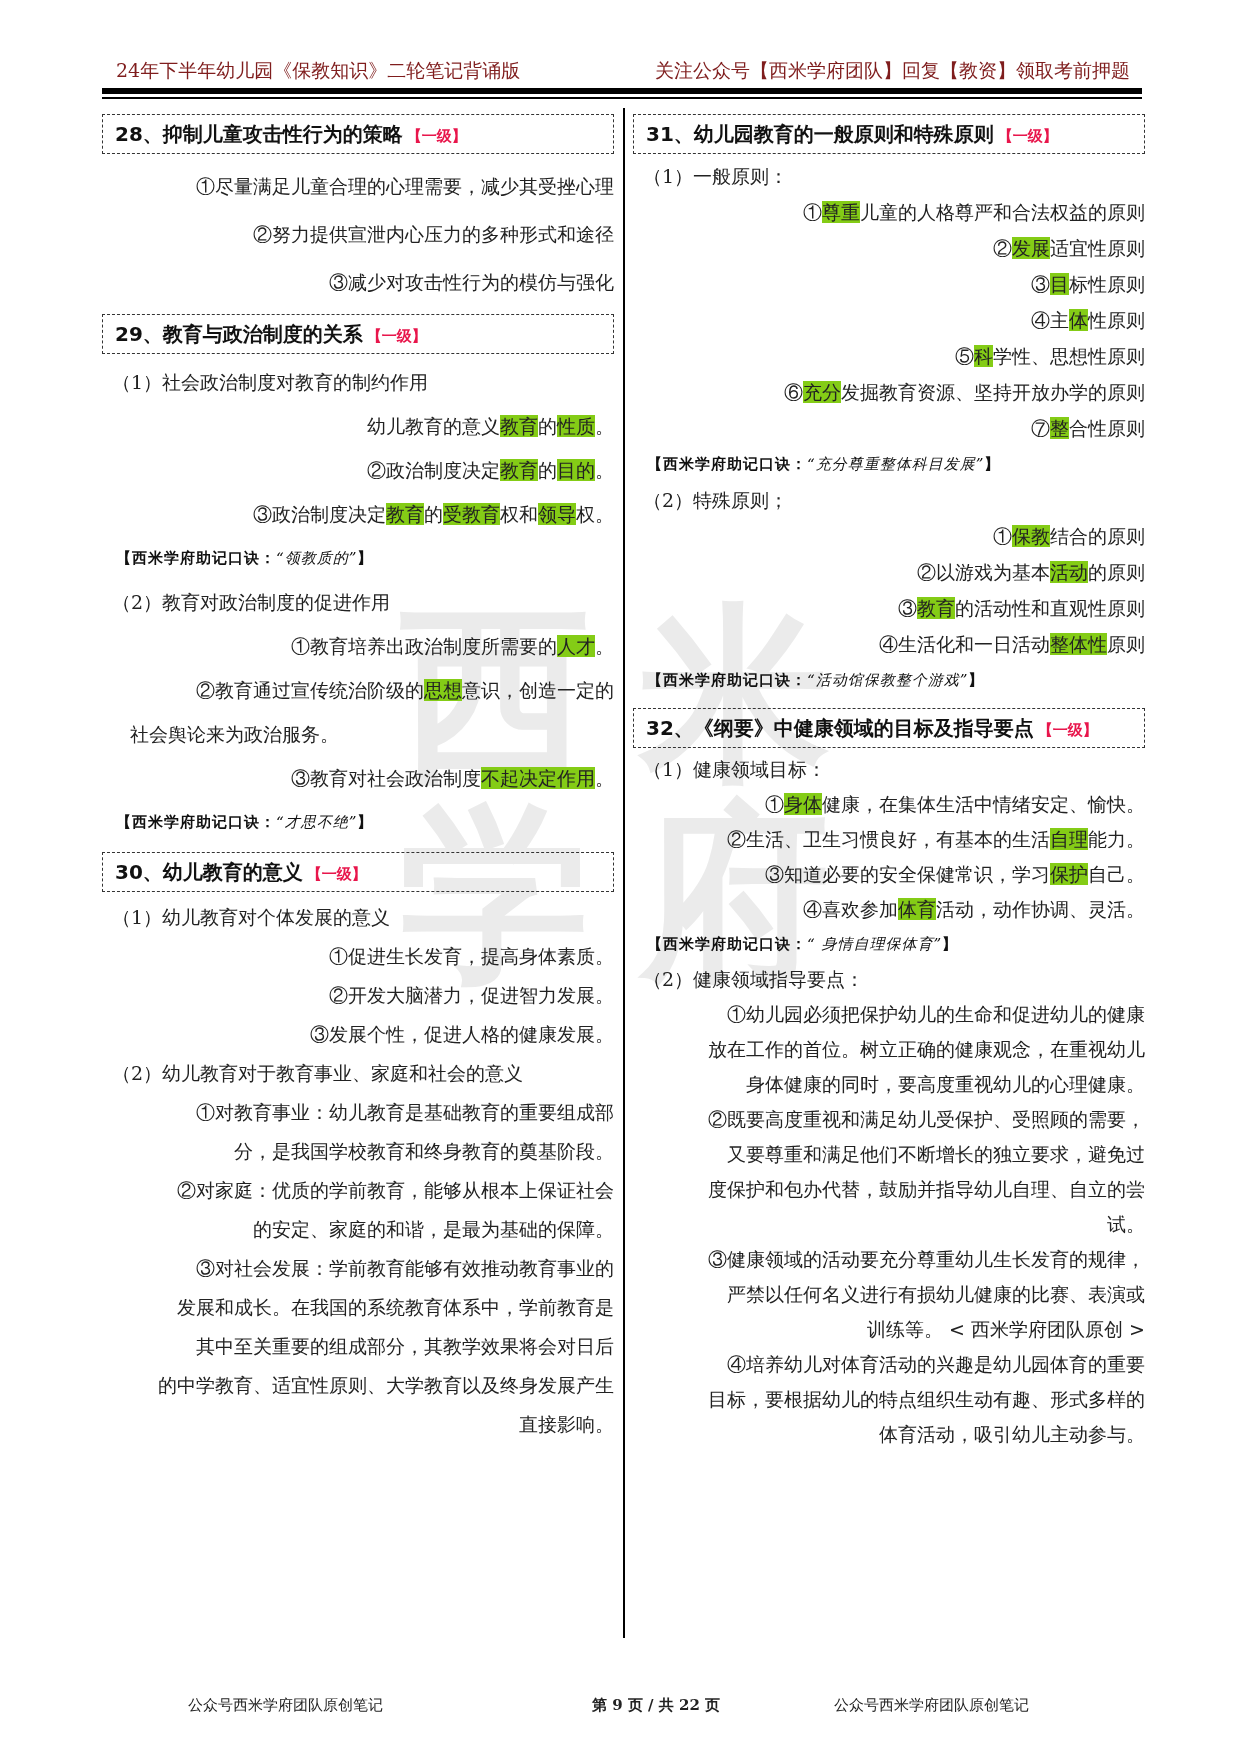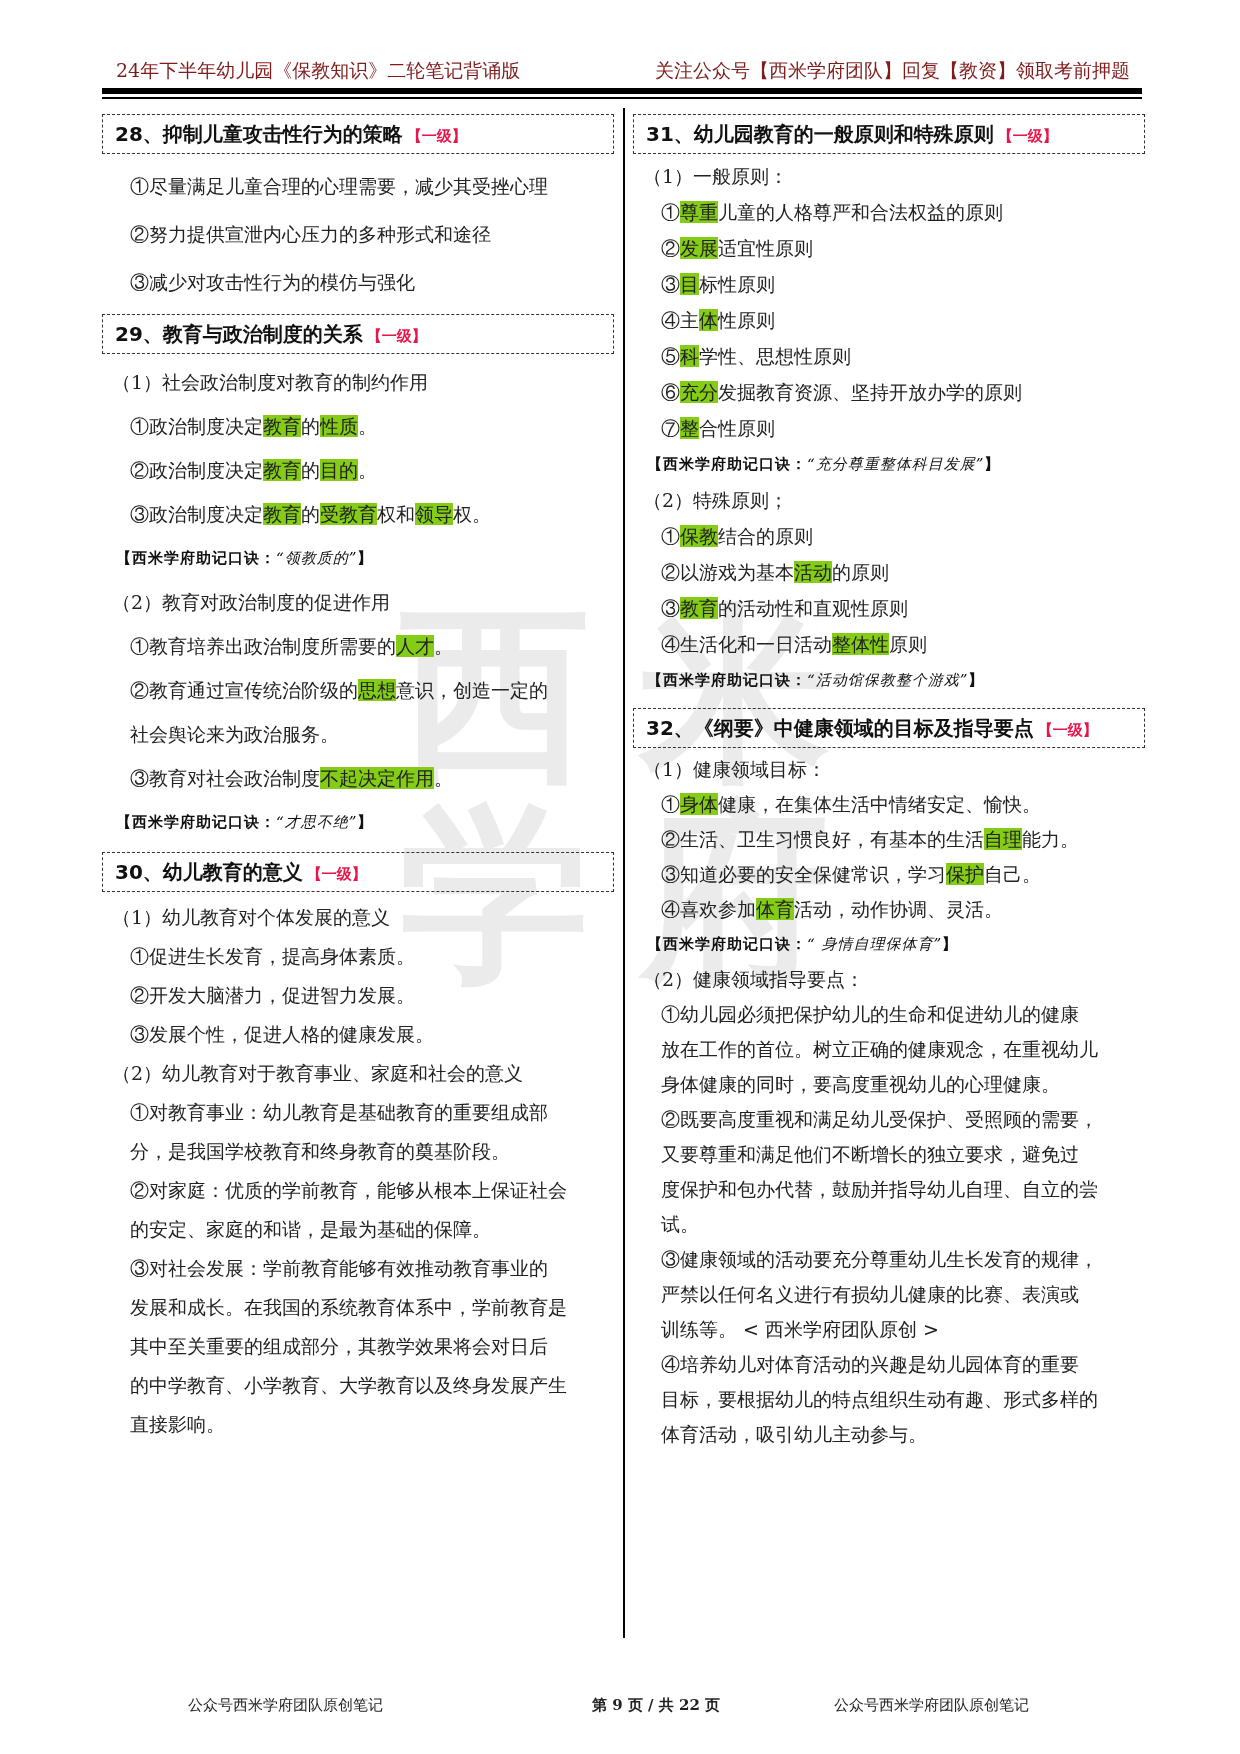--- a/index.html
+++ b/index.html
@@ -26,21 +26,21 @@
   .col-left { left:102px; top:114px; width:512px; }
   .col-right { left:633px; top:114px; width:512px; }
 
   .sec-title { border:1.5px dashed #333; height:40px; box-sizing:border-box;
                font-family:"DejaVu Sans", "Liberation Sans", sans-serif; font-weight:bold;
                font-size:20px; padding:6px 12px; white-space:nowrap; color:#111; }
   .level { color:#e8154b; font-size:15px; font-weight:bold; margin-left:4px; }
 
   .line { font-size:19px; white-space:nowrap; color:#222; }
   .sub { padding-left:10px; }
-  .item { padding-left:28px; }
+  .item { padding-left:28px;text-align:right; }
   .cont { padding-left:28px; }
   .mnem { padding-left:14px; font-weight:bold; font-size:15px; letter-spacing:1px; color:#111; }
   .mnem .q { font-weight:normal; font-style:italic; }
   .hl { background:#84cc16; }
 
   .left-gap { height:48px; line-height:48px; }
   .l29 .line { height:44px; line-height:44px; }
   .l30 .line { height:39px; line-height:39px; }
   .r .line { height:36px; line-height:36px; }
   .r32b .line { height:35px; line-height:35px; }
@@ -80,21 +80,21 @@
     <div class="line item left-gap">②努力提供宣泄内心压力的多种形式和途径</div>
     <div class="line item left-gap">③减少对攻击性行为的模仿与强化</div>
     <div style="height:8px"></div>
 
     <div class="sec-title">
       <span>29、教育与政治制度的关系</span><span class="level">【一级】</span>
     </div>
     <div class="l29" style="margin-top:6px">
       <div class="line sub">（1）社会政治制度对教育的制约作用</div>
       <div class="line item">
-        <span>①政治制度决定</span><span class="hl">教育</span><span>的</span><span class="hl">性质</span><span>。</span>
+        <span>幼儿教育的意义</span><span class="hl">教育</span><span>的</span><span class="hl">性质</span><span>。</span>
       </div>
       <div class="line item">
         <span>②政治制度决定</span><span class="hl">教育</span><span>的</span><span class="hl">目的</span><span>。</span>
       </div>
       <div class="line item">
         <span>③政治制度决定</span><span class="hl">教育</span><span>的</span><span class="hl">受教育</span><span>权和</span><span class="hl">领导</span><span>权。</span>
       </div>
       <div class="line mnem">
         <span>【西米学府助记口诀：</span><span class="q">“领教质的”</span><span>】</span>
       </div>
@@ -124,21 +124,21 @@
       <div class="line item">②开发大脑潜力，促进智力发展。</div>
       <div class="line item">③发展个性，促进人格的健康发展。</div>
       <div class="line sub">（2）幼儿教育对于教育事业、家庭和社会的意义</div>
       <div class="line item">①对教育事业：幼儿教育是基础教育的重要组成部</div>
       <div class="line item">分，是我国学校教育和终身教育的奠基阶段。</div>
       <div class="line item">②对家庭：优质的学前教育，能够从根本上保证社会</div>
       <div class="line item">的安定、家庭的和谐，是最为基础的保障。</div>
       <div class="line item">③对社会发展：学前教育能够有效推动教育事业的</div>
       <div class="line item">发展和成长。在我国的系统教育体系中，学前教育是</div>
       <div class="line item">其中至关重要的组成部分，其教学效果将会对日后</div>
-      <div class="line item">的中学教育、小学教育、大学教育以及终身发展产生</div>
+      <div class="line item">的中学教育、适宜性原则、大学教育以及终身发展产生</div>
       <div class="line item">直接影响。</div>
     </div>
   </div>
 
   <div class="col col-right">
 
     <div class="sec-title">
       <span>31、幼儿园教育的一般原则和特殊原则</span><span class="level">【一级】</span>
     </div>
     <div class="r" style="margin-top:4px">

